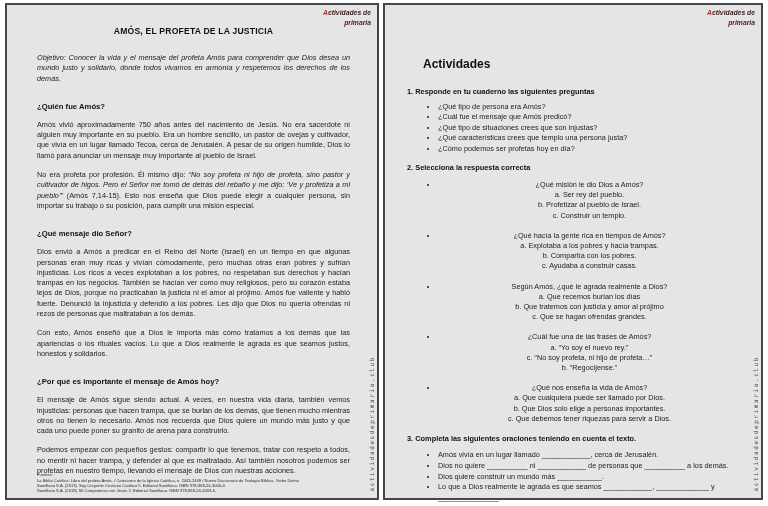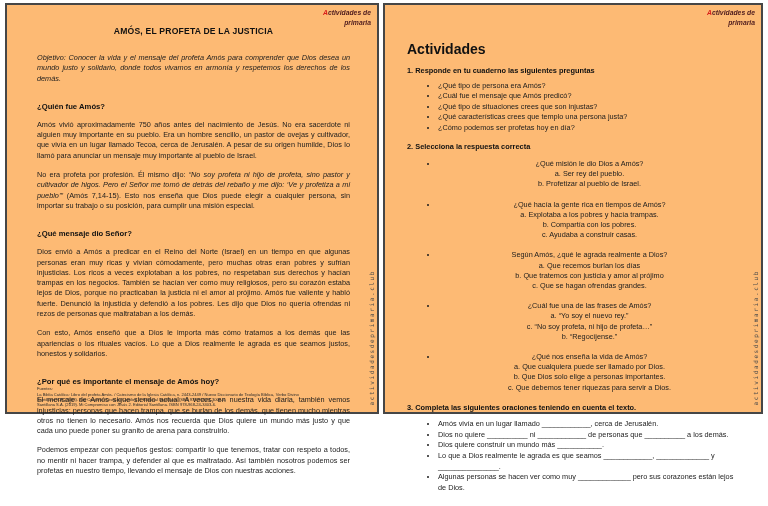--- a/index.html
+++ b/index.html
@@ -2,21 +2,21 @@
 <html><head>
 <meta charset="utf-8">
 <style>
   html,body{margin:0;padding:0;}
   body{
     width:768px;height:506px;position:relative;background:#ffffff;
     font-family:"Liberation Sans", sans-serif;color:#1c1c1c;
     -webkit-font-smoothing:antialiased;overflow:hidden;
   }
   .page{
-    position:absolute;top:3px;height:411px;background:#fdba74;
+    position:absolute;top:3px;height:497px;background:#e5e5e5;
     border:2px solid #464646;box-sizing:border-box;
   }
   .page-left{left:5px;width:374px;}
   .page-right{left:383px;width:380px;}
 
   .logo{
     position:absolute;top:3px;right:6px;text-align:right;
     font-size:6.8px;line-height:9.5px;font-style:italic;font-weight:700;
     color:#532020;
   }
@@ -45,21 +45,21 @@
 
   .wm{
     position:absolute;right:2px;bottom:6px;
     writing-mode:vertical-rl;transform:rotate(180deg);
     font-size:6px;letter-spacing:1.6px;color:#4a4a4a;
     font-family:"DejaVu Sans Mono", monospace;white-space:nowrap;
   }
 
   
   .acts{padding:36px 20px 0 22px;font-size:7.3px;}
-  .acts-h{font-weight:700;font-size:14px;margin:0;color:#111;}
+  .acts-h{font-weight:700;font-size:12px;margin:16px;color:#111;}
   .act-title{font-weight:700;font-size:7.4px;margin-top:9px;color:#111;}
   ul.blist{margin:6px 0 0;padding-left:31px;list-style:disc;}
   ul.blist li{line-height:10.4px;margin:0;}
   ul.qlist{margin:8px 0 0;padding-left:31px;list-style:disc;}
   ul.qlist li{line-height:10.2px;margin:0 0 10px;text-align:center;}
   .opts div{line-height:10.2px;}
   ul.clist{margin:7px 0 0;padding-left:31px;list-style:disc;}
   ul.clist li{line-height:10.3px;margin:0 0 0.5px;}
 </style>
 </head>
@@ -117,20 +117,21 @@
       <li>¿Cómo podemos ser profetas hoy en día?</li>
     </ul>
 
     <div class="act-title">2. Selecciona la respuesta correcta</div>
     <ul class="qlist">
       <li>
         <span>¿Qué misión le dio Dios a Amós?</span>
         <div class="opts">
           <div>a. Ser rey del pueblo.</div>
           <div>b. Profetizar al pueblo de Israel.</div>
+          <div>c. Construir un templo.</div>
         </div>
       </li>
       <li>
         <span>¿Qué hacía la gente rica en tiempos de Amós?</span>
         <div class="opts">
           <div>a. Explotaba a los pobres y hacía trampas.</div>
           <div>b. Compartía con los pobres.</div>
           <div>c. Ayudaba a construir casas.</div>
         </div>
       </li>

